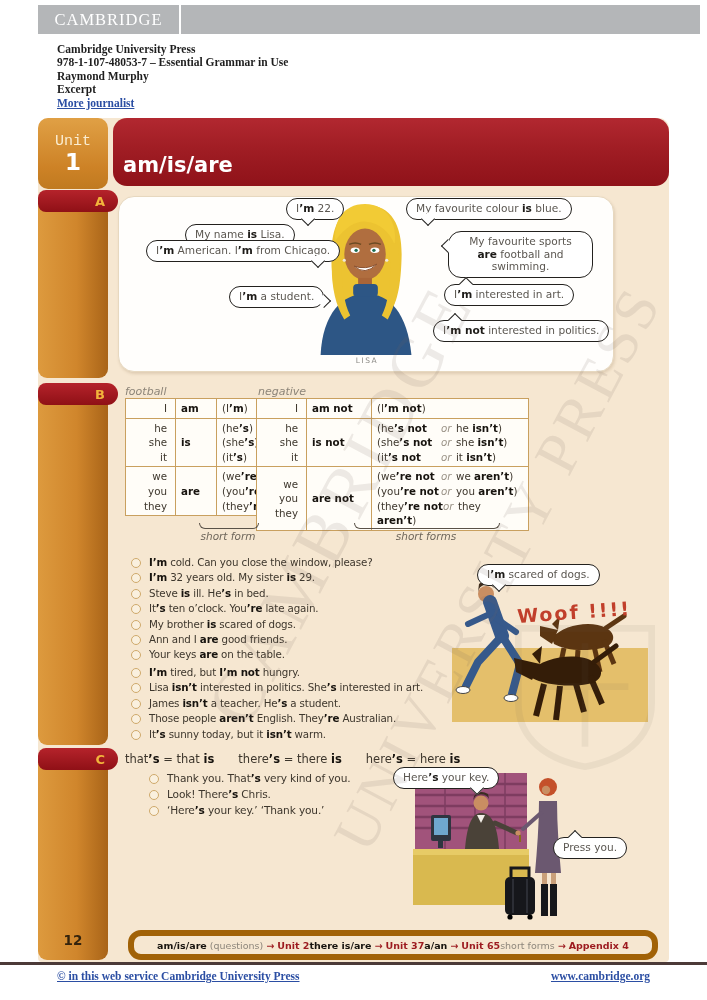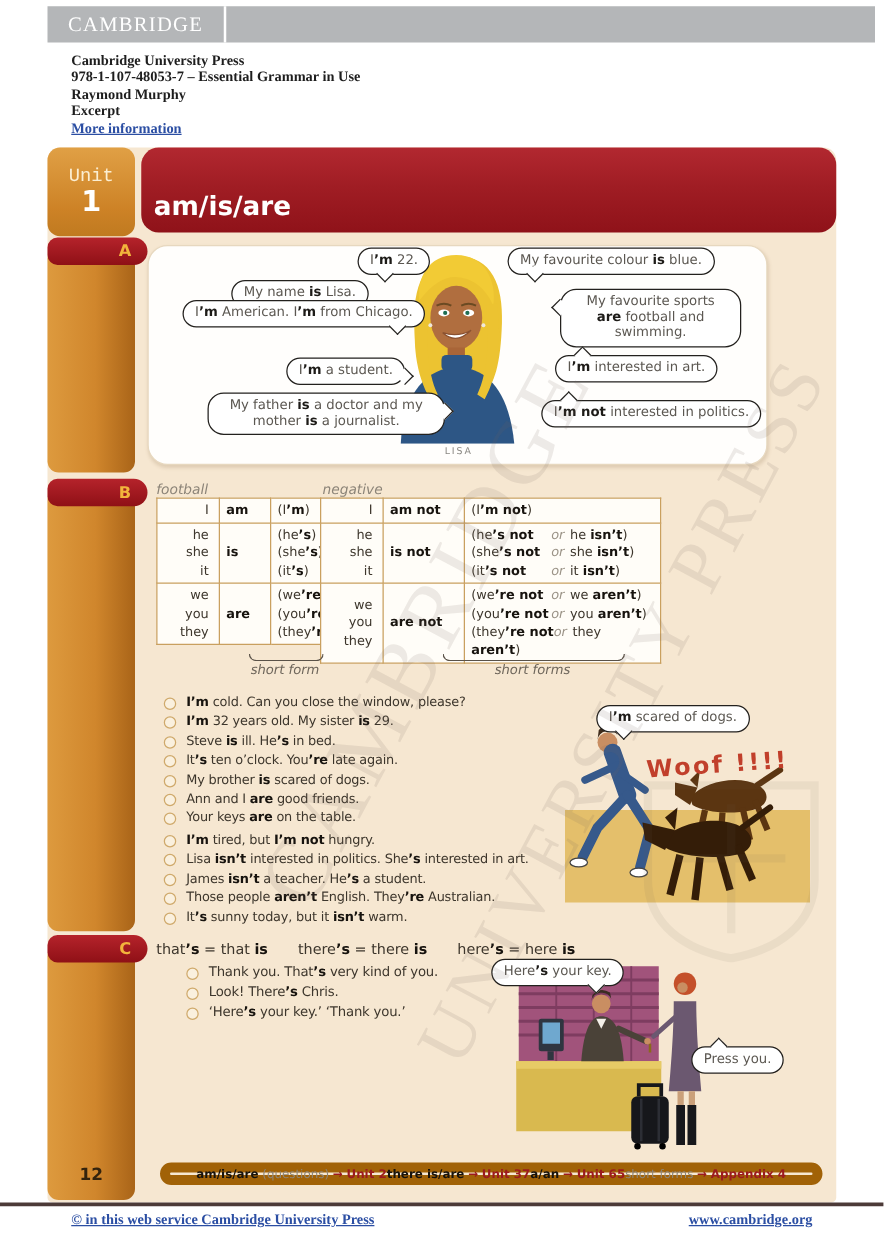--- a/index.html
+++ b/index.html
@@ -104,21 +104,21 @@
   .woof{position:absolute;left:517px;top:601px;font-size:19px;font-weight:bold;color:#c13f2b;
         letter-spacing:2px;transform:rotate(-4deg);z-index:12;}
 
   
   .formulas{position:absolute;left:125px;top:752px;font-size:11.5px;color:#3d362c;z-index:9;}
   .formula{margin-right:24px;}
   .formula b{color:#17130e;}
   .hotelscene{position:absolute;left:405px;top:765px;width:260px;height:160px;z-index:9;}
 
   
-  .refbar{position:absolute;left:128px;top:930px;width:530px;height:18px;border:8px solid #a16207;
+  .refbar{position:absolute;left:128px;top:930px;width:530px;height:30px;border:6px solid #a16207;
           border-radius:13px;display:flex;align-items:center;justify-content:center;
           font-size:9.5px;box-sizing:border-box;z-index:9;}
   .ref{white-space:nowrap;color:#3d362c;}
   .ref b{color:#17130e;}
   .arrow{margin:0 3px;color:#9c1a1f;font-weight:bold;}
   .target{color:#9c1a1f;font-weight:bold;}
   .gr{font-style:normal;color:#8d867b;}
 
   
   .bottom-rule{position:absolute;left:0;top:962px;width:707px;height:3px;background:#4c3a38;}
@@ -144,21 +144,21 @@
   <div class="topbar">
     <div class="logo">CAMBRIDGE</div>
     <div class="logo-divider"></div>
   </div>
 
   <div class="meta">
     <div>Cambridge University Press</div>
     <div>978-1-107-48053-7 – Essential Grammar in Use</div>
     <div>Raymond Murphy</div>
     <div>Excerpt</div>
-    <div class="link">More information</div>
+    <div class="link">More journalist</div>
   </div>
 
   <div class="sheet"></div>
 
   <div class="unit-tab">
     <div class="unit-word">Unit</div>
     <div class="unit-num">1</div>
   </div>
   <div class="unit-band">
     <div class="unit-title">am/is/are</div>
@@ -177,21 +177,20 @@
   </div>
   <div class="gcol" id="gcol-c"></div>
   <div class="pagenum">12</div>
 
   <div class="carda"></div>
 
   <div class="bubble tail-br" style="left:185px;top:204px;margin-top:20px;">My name <b>is</b> Lisa.</div>
   <div class="bubble tail-bl" style="left:286px;top:198px;">I<b>’m</b> 22.</div>
   <div class="bubble tail-br" style="left:146px;top:240px;">I<b>’m</b> American. I<b>’m</b> from Chicago.</div>
   <div class="bubble tail-r" style="left:229px;top:286px;">I<b>’m</b> a student.</div>
-  <div class="bubble wrap tail-r" style="left:166px;top:314px;width:170px;">My father <b>is</b> a doctor and my mother <b>is</b> a journalist.</div>
   <div class="bubble tail-bl" style="left:406px;top:198px;">My favourite colour <b>is</b> blue.</div>
   <div class="bubble wrap tail-l" style="left:448px;top:231px;width:125px;">My favourite sports <b>are</b> football and swimming.</div>
   <div class="bubble tail-tl" style="left:444px;top:284px;">I<b>’m</b> interested in art.</div>
   <div class="bubble tail-tl" style="left:433px;top:320px;">I<b>’m not</b> interested in politics.</div>
 
   <svg class="lisa-svg" viewBox="0 0 130 158">
     <path d="M64,6 C36,6 28,32 29,62 C30,96 36,112 44,120 L84,120 C94,110 99,94 100,60 C101,30 92,6 64,6 Z" fill="#ecc331"></path>
     <ellipse cx="63" cy="56" rx="21" ry="26" fill="#b06e3f"></ellipse>
     <path d="M63,5 C40,5 31,24 33,42 C44,28 54,22 64,23 C78,24 88,34 93,46 C96,26 86,5 63,5 Z" fill="#f2cb35"></path>
     <ellipse cx="53" cy="52" rx="4.5" ry="2.8" fill="#fff"></ellipse>

